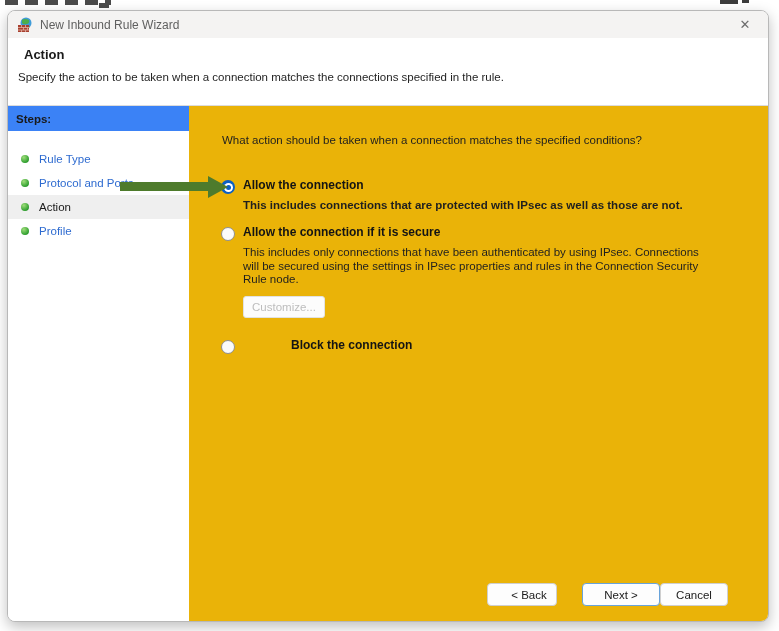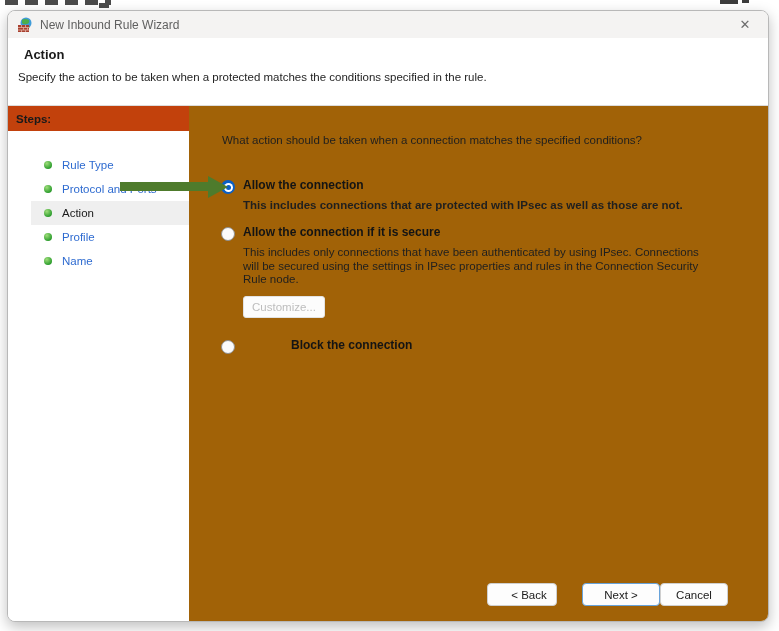--- a/index.html
+++ b/index.html
@@ -21,31 +21,31 @@
   .fw-icon{width:16px;height:16px;margin-right:7px;display:inline-block;}
   .title-text{font-size:12px;color:#5f5f5f;flex:1;}
   .close-btn{width:28px;text-align:center;font-size:13px;color:#6d6d6d;cursor:default;line-height:27px;}
 
   .header{background:#ffffff;border-bottom:1px solid #dcdcdc;flex:0 0 auto;height:68px;box-sizing:border-box;padding-top:9px;}
   .header-title{font-size:13px;font-weight:bold;color:#1a1a1a;margin-left:16px;}
   .header-desc{font-size:11.5px;color:#1f1f1f;margin-left:10px;margin-top:9px;}
 
   .bodywrap{flex:1;display:flex;min-height:0;}
   .sidebar{width:181px;background:#ffffff;flex:0 0 auto;}
-  .steps-header{height:25px;background:#c2410c;font-size:11.5px;font-weight:bold;color:#1a1a1a;
+  .steps-header{height:25px;background:#3b82f6;font-size:11.5px;font-weight:bold;color:#1a1a1a;
     padding-left:8px;display:flex;align-items:center;box-sizing:border-box;}
-  .steps-list{margin-top:22px;padding-left:23px;}
+  .steps-list{margin-top:16px;}
   .step-item{height:24px;display:flex;align-items:center;padding-left:13px;gap:10px;font-size:11.5px;}
   .step-item .step-label{color:#2e6bd0;}
   .step-item.current{background:#efefef;}
   .step-item.current .step-label{color:#1a1a1a;}
   .bullet{width:8px;height:8px;border-radius:50%;flex:0 0 auto;
     background:radial-gradient(circle at 35% 30%, #9fdd7a, #2f9f2f 70%, #1d7a1d);}
 
-  .content{flex:1;background:#a16207;position:relative;}
+  .content{flex:1;background:#eab308;position:relative;}
   .question{position:absolute;left:33px;top:28px;font-size:11.5px;color:#1f1f1f;}
   .radio{position:absolute;width:14px;height:14px;border-radius:50%;box-sizing:border-box;}
   .radio.unsel{border:1px solid #8f8f8f;background:#fbfbfb;}
   .radio.sel{background:#0b5fc4;display:flex;align-items:center;justify-content:center;}
   .radio.sel .r-white{width:9px;height:9px;border-radius:50%;background:#ffffff;display:flex;align-items:center;justify-content:center;}
   .radio.sel .r-dot{width:5px;height:5px;border-radius:50%;background:#0b5fc4;}
   .opt-label{position:absolute;left:54px;font-size:12px;font-weight:bold;color:#141414;}
   .opt-desc{position:absolute;left:54px;font-size:11.5px;color:#1f1f1f;line-height:13.5px;white-space:pre-line;width:480px;}
   .r1{left:32px;top:74px;} .l1{top:72px;} .d1{top:93px;font-weight:bold;}
   .r2{left:32px;top:121px;} .l2{top:119px;} .d2{top:140px;}
@@ -85,21 +85,21 @@
           <path d="M1 10.5 h11 M1 13 h11" stroke="#e2b3a4" stroke-width="0.8"></path>
           <path d="M4.5 8 v2.5 M8.5 8 v2.5 M6.5 10.5 v2.5 M10.5 10.5 v2.5 M4.5 13 v2 M8.5 13 v2" stroke="#e2b3a4" stroke-width="0.8"></path>
         </svg>
       </span>
       <span class="title-text">New Inbound Rule Wizard</span>
       <span class="close-btn">✕</span>
     </div>
 
     <div class="header">
       <div class="header-title">Action</div>
-      <div class="header-desc">Specify the action to be taken when a protected matches the conditions specified in the rule.</div>
+      <div class="header-desc">Specify the action to be taken when a connection matches the connections specified in the rule.</div>
     </div>
 
     <div class="bodywrap">
       <div class="sidebar">
         <div class="steps-header">Steps:</div>
         <div class="steps-list">
           <div class="step-item">
             <span class="bullet"></span>
             <span class="step-label">Rule Type</span>
           </div>
@@ -107,24 +107,20 @@
             <span class="bullet"></span>
             <span class="step-label">Protocol and Ports</span>
           </div>
           <div class="step-item current">
             <span class="bullet"></span>
             <span class="step-label">Action</span>
           </div>
           <div class="step-item">
             <span class="bullet"></span>
             <span class="step-label">Profile</span>
-          </div>
-          <div class="step-item">
-            <span class="bullet"></span>
-            <span class="step-label">Name</span>
           </div>
         </div>
       </div>
 
       <div class="content">
         <div class="question">What action should be taken when a connection matches the specified conditions?</div>
 
         <span class="radio sel r1">
           <span class="r-white">
               <span class="r-dot"></span>

